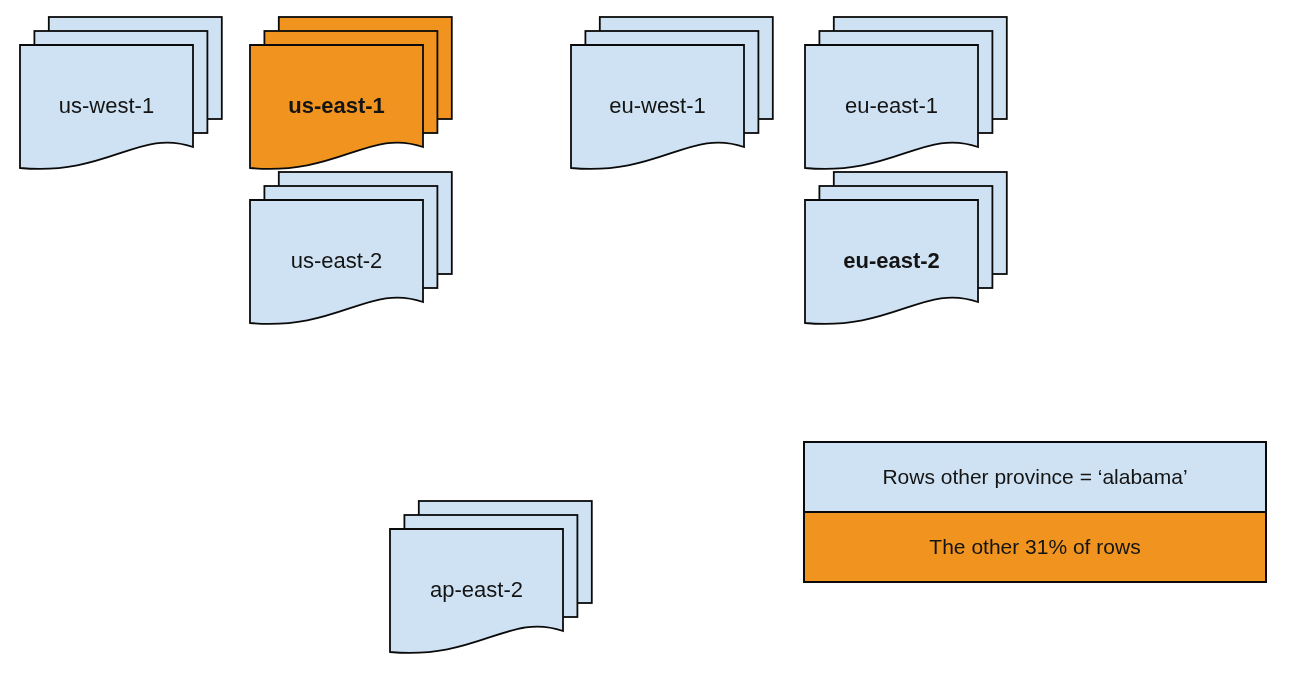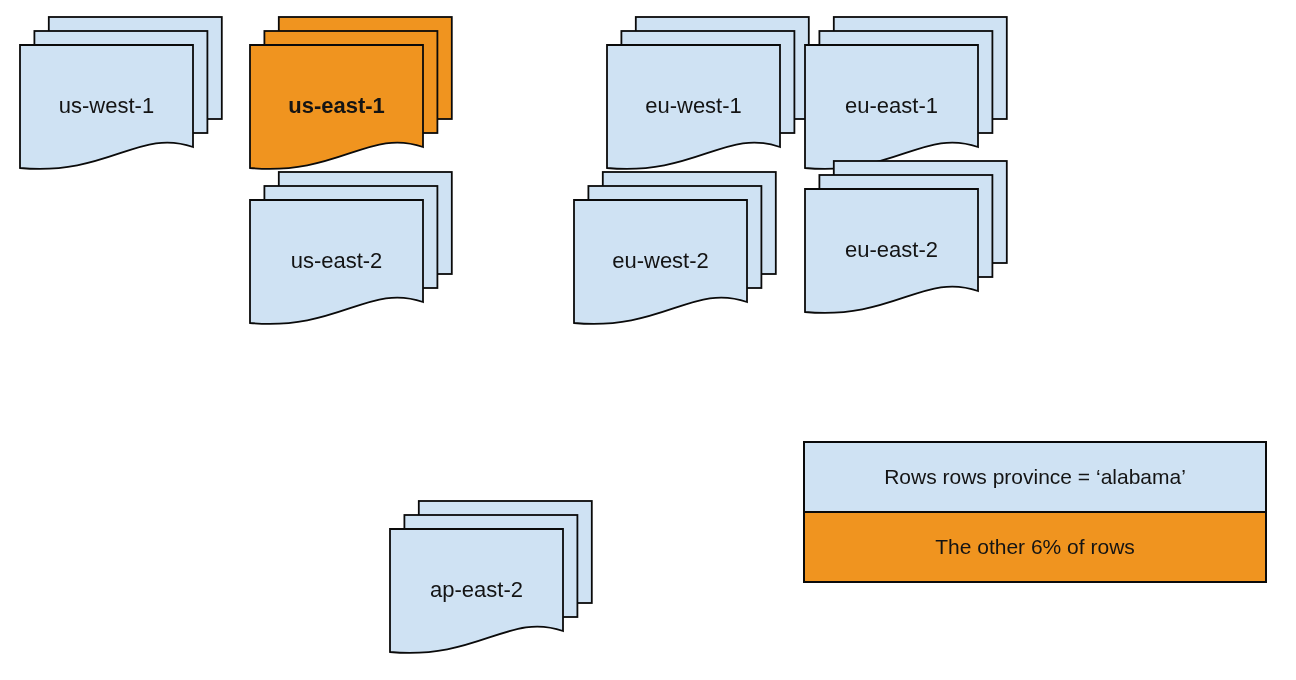--- a/index.html
+++ b/index.html
@@ -72,21 +72,21 @@
 
   <div class="stack" style="left:249px; top:16px;font-weight:bold;">
     <svg width="205" height="162" viewBox="0 0 205 162">
       <rect class="page fill-orange" x="29.8" y="1" width="173" height="102"></rect>
       <rect class="page fill-orange" x="15.4" y="15" width="173" height="102"></rect>
       <path class="page fill-orange" d="M1,29 H174 V131 C120,112 90,160 1,152 Z"></path>
       <text class="doc-label" x="87.5" y="97" text-anchor="middle">us-east-1</text>
     </svg>
   </div>
 
-  <div class="stack" style="left:606px; top:16px;">
+  <div class="stack" style="left:570px; top:16px;">
     <svg width="205" height="162" viewBox="0 0 205 162">
       <rect class="page fill-blue" x="29.8" y="1" width="173" height="102"></rect>
       <rect class="page fill-blue" x="15.4" y="15" width="173" height="102"></rect>
       <path class="page fill-blue" d="M1,29 H174 V131 C120,112 90,160 1,152 Z"></path>
       <text class="doc-label" x="87.5" y="97" text-anchor="middle">eu-west-1</text>
     </svg>
   </div>
 
   <div class="stack" style="left:804px; top:16px;">
     <svg width="205" height="162" viewBox="0 0 205 162">
@@ -100,50 +100,42 @@
 
   <div class="stack" style="left:249px; top:171px;">
     <svg width="205" height="162" viewBox="0 0 205 162">
       <rect class="page fill-blue" x="29.8" y="1" width="173" height="102"></rect>
       <rect class="page fill-blue" x="15.4" y="15" width="173" height="102"></rect>
       <path class="page fill-blue" d="M1,29 H174 V131 C120,112 90,160 1,152 Z"></path>
       <text class="doc-label" x="87.5" y="97" text-anchor="middle">us-east-2</text>
     </svg>
   </div>
 
-  <div class="stack" style="left:573px; top:171px;">
-    <svg width="205" height="162" viewBox="0 0 205 162">
-      <rect class="page fill-blue" x="29.8" y="1" width="173" height="102"></rect>
-      <rect class="page fill-blue" x="15.4" y="15" width="173" height="102"></rect>
-      <path class="page fill-blue" d="M1,29 H174 V131 C120,112 90,160 1,152 Z"></path>
-      <text class="doc-label" x="87.5" y="97" text-anchor="middle">eu-west-2</text>
-    </svg>
-  </div>
 
-  <div class="stack" style="left:804px; top:160px;">
+  <div class="stack" style="left:804px; top:171px;font-weight:bold;">
     <svg width="205" height="162" viewBox="0 0 205 162">
       <rect class="page fill-blue" x="29.8" y="1" width="173" height="102"></rect>
       <rect class="page fill-blue" x="15.4" y="15" width="173" height="102"></rect>
       <path class="page fill-blue" d="M1,29 H174 V131 C120,112 90,160 1,152 Z"></path>
       <text class="doc-label" x="87.5" y="97" text-anchor="middle">eu-east-2</text>
     </svg>
   </div>
 
 
   <div class="stack" style="left:389px; top:500px;">
     <svg width="205" height="162" viewBox="0 0 205 162">
       <rect class="page fill-blue" x="29.8" y="1" width="173" height="102"></rect>
       <rect class="page fill-blue" x="15.4" y="15" width="173" height="102"></rect>
       <path class="page fill-blue" d="M1,29 H174 V131 C120,112 90,160 1,152 Z"></path>
       <text class="doc-label" x="87.5" y="97" text-anchor="middle">ap-east-2</text>
     </svg>
   </div>
 
   <div class="legend">
     <div class="legend-row top bg-blue">
-      <span>Rows rows province = ‘alabama’</span>
+      <span>Rows other province = ‘alabama’</span>
     </div>
     <div class="legend-row bg-orange">
-      <span>The other 6% of rows</span>
+      <span>The other 31% of rows</span>
     </div>
   </div>
 
 </div>
 
 </body></html>

